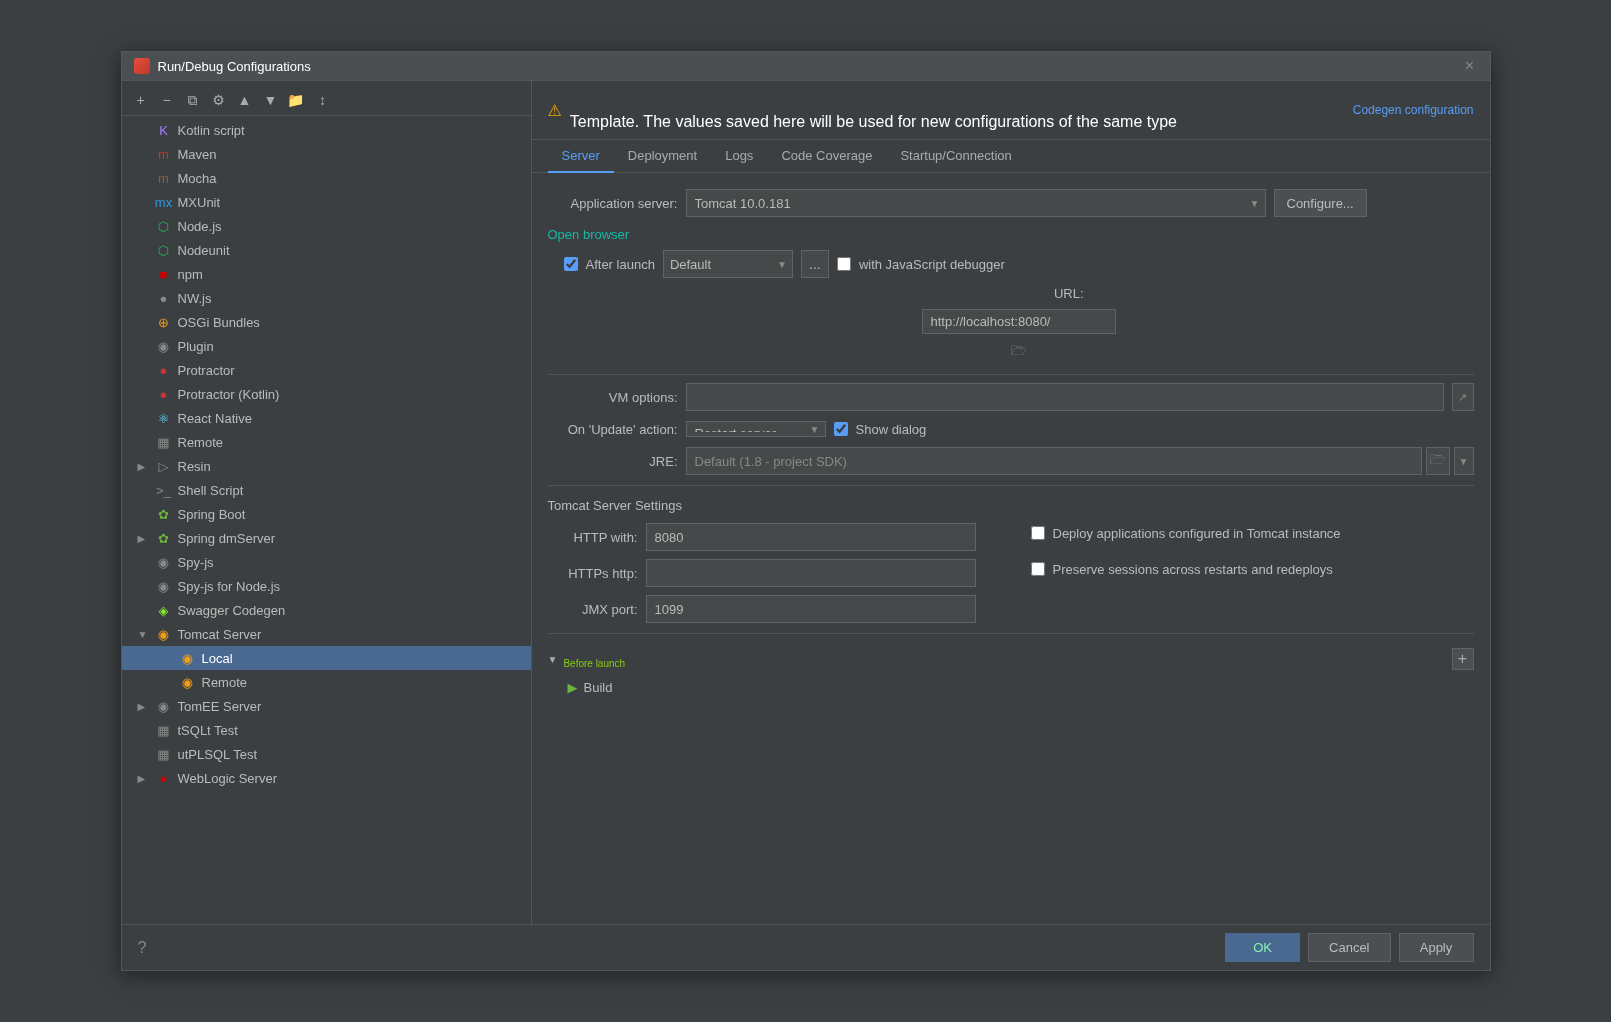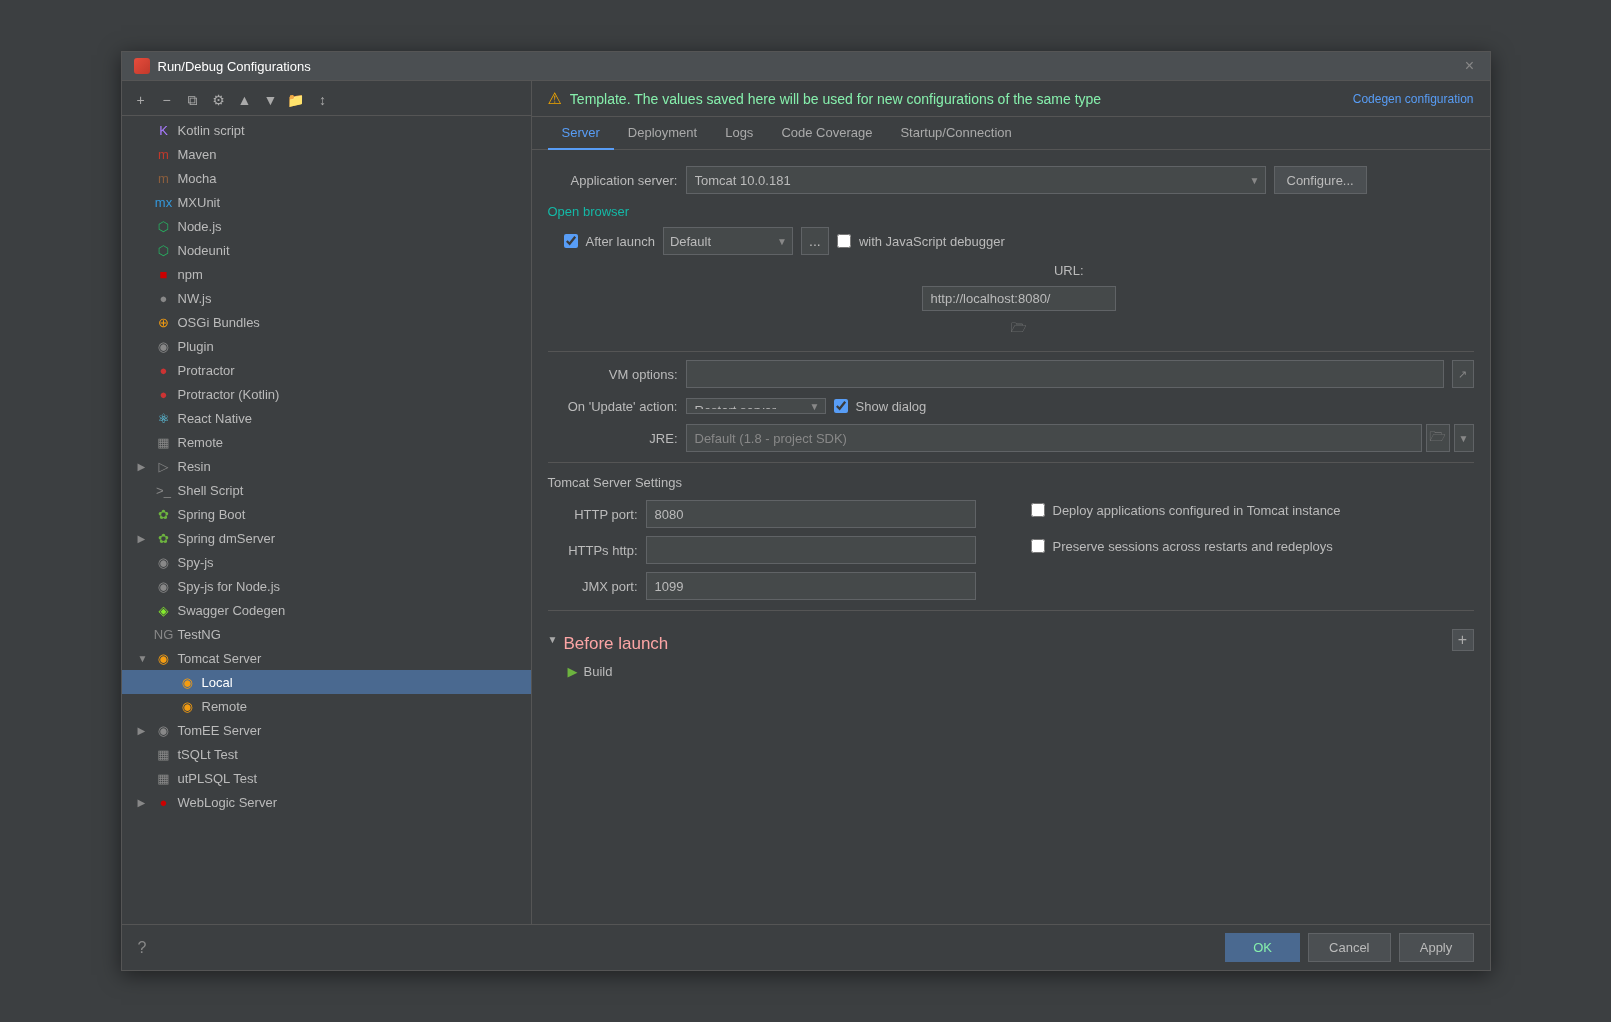--- a/index.html
+++ b/index.html
@@ -145,21 +145,21 @@
     }
     .warning-bar {
       display: flex;
       align-items: center;
       padding: 8px 16px;
       background: #3c3f41;
       gap: 8px;
       border-bottom: 1px solid #555;
     }
     .warning-icon { color: #f0a500; font-size: 16px; }
-    .warning-text { flex: 1; color: #86efac; font-size: 14px; }
+    .warning-text { flex: 1; color: #ffffff; font-size: 16px; margin-top: 24px; }
     .create-config-link { color: #589df6; cursor: pointer; font-size: 12px; }
     .tabs {
       display: flex;
       padding: 0 16px;
       border-bottom: 1px solid #555;
       background: #3c3f41;
     }
     .tab {
       padding: 8px 14px;
       cursor: pointer;
@@ -379,21 +379,21 @@
       margin-top: 8px;
     }
     .before-launch-header {
       display: flex;
       align-items: center;
       gap: 6px;
       padding: 6px 0;
       cursor: pointer;
     }
     .before-launch-arrow { color: #aaa; font-size: 10px; }
-    .before-launch-title { color: #fca5a5; font-size: 17px; margin-top: 9px; }
+    .before-launch-title { color: #84cc16; font-size: 10px; margin-top: 9px; }
     .build-item {
       display: flex;
       align-items: center;
       gap: 6px;
       padding: 4px 20px;
     }
     .build-icon { color: #6db33f; font-size: 13px; }
     .add-btn-small {
       background: #4b4f52;
       border: 1px solid #606366;
@@ -584,25 +584,20 @@
             <span style="width: 12px; display: inline-block;"></span>
             <span class="item-icon icon-spyjs">◉</span>
             <span class="item-label">Spy-js for Node.js</span>
           </div>
           <div class="sidebar-item" style="padding-left: 16px;">
             <span style="width: 12px; display: inline-block;"></span>
             <span class="item-icon icon-swagger">◈</span>
             <span class="item-label">Swagger Codegen</span>
           </div>
           <div class="sidebar-item" style="padding-left: 16px;">
-            <span style="width: 12px; display: inline-block;"></span>
-            <span class="item-icon icon-testng">NG</span>
-            <span class="item-label">TestNG</span>
-          </div>
-          <div class="sidebar-item" style="padding-left: 16px;">
             <span class="expand-arrow">▼</span>
             <span class="item-icon icon-tomcat">◉</span>
             <span class="item-label">Tomcat Server</span>
           </div>
           <div class="sidebar-item selected" style="padding-left: 40px;">
             <span style="width: 12px; display: inline-block;"></span>
             <span class="item-icon icon-tomcat">◉</span>
             <span class="item-label">Local</span>
           </div>
           <div class="sidebar-item" style="padding-left: 40px;">
@@ -718,21 +713,21 @@
           </div>
         </div>
 
         <div class="divider"></div>
 
         <div class="tomcat-settings-title">Tomcat Server Settings</div>
 
         <div class="port-grid">
 
           <div class="port-row">
-            <span class="port-label">HTTP port:</span>
+            <span class="port-label">HTTP with:</span>
             <input type="text" class="port-input" value="8080" style="">
           </div>
 
           <div class="checkbox-row">
             <input type="checkbox" id="deploy-cb" style="">
             <label class="checkbox-label" for="deploy-cb">Deploy applications configured in Tomcat instance</label>
           </div>
 
           <div class="port-row">
             <span class="port-label">HTTPs http:</span>

